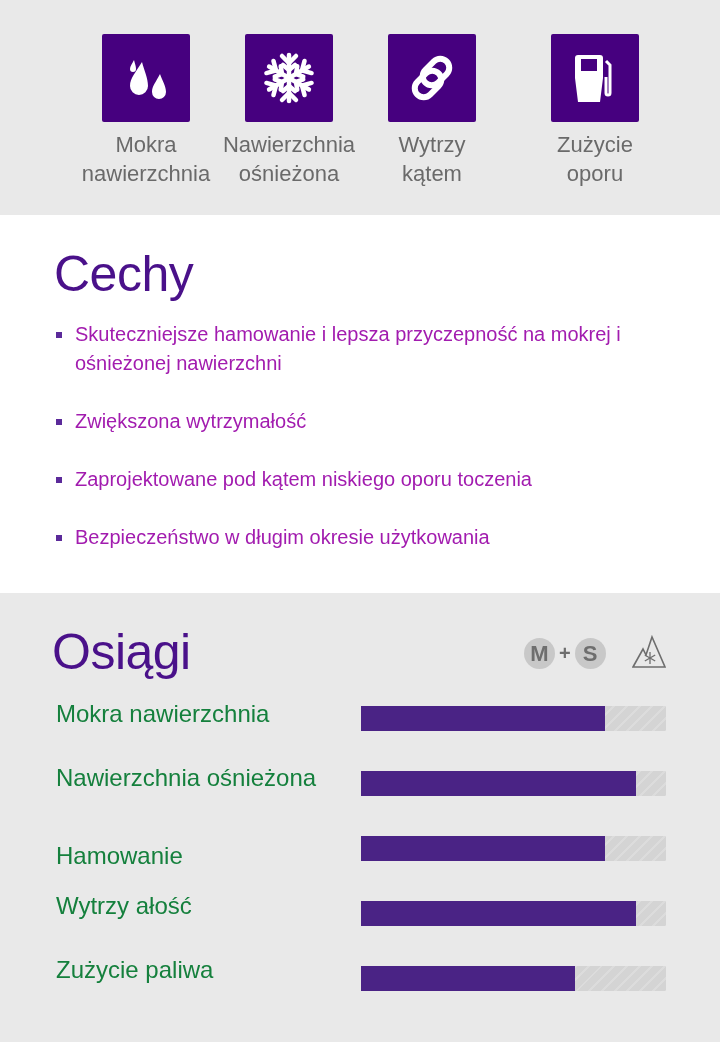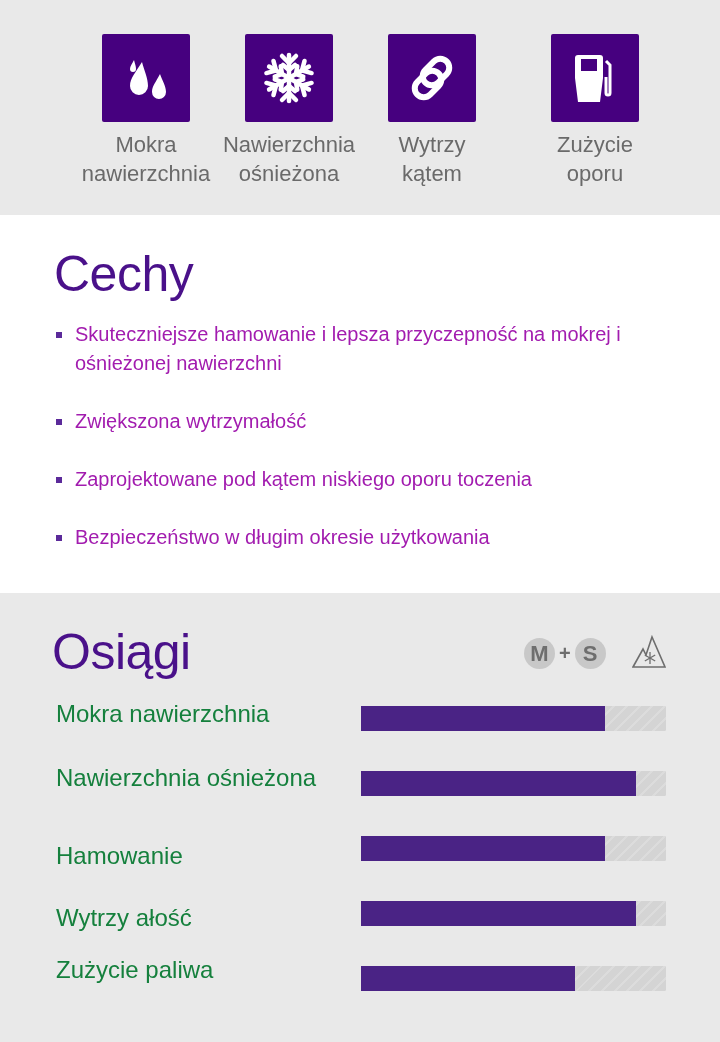--- a/index.html
+++ b/index.html
@@ -119,21 +119,21 @@
   <div class="perf-label" style="top:171px;">Nawierzchnia ośnieżona</div>
   <div class="bar" style="top:178px;">
       <div class="fill" style="width:90%"></div>
     </div>
 
   <div class="perf-label" style="top:249px;">Hamowanie</div>
   <div class="bar" style="top:243px;">
       <div class="fill" style="width:80%"></div>
     </div>
 
-  <div class="perf-label" style="top:311px;">Wytrzy ałość</div>
+  <div class="perf-label" style="top:299px;">Wytrzy ałość</div>
   <div class="bar" style="top:308px;">
       <div class="fill" style="width:90%"></div>
     </div>
 
   <div class="perf-label" style="top:363px;text-align:center;">Zużycie paliwa</div>
   <div class="bar" style="top:373px;">
       <div class="fill" style="width:70%"></div>
     </div>
 </div>
 

